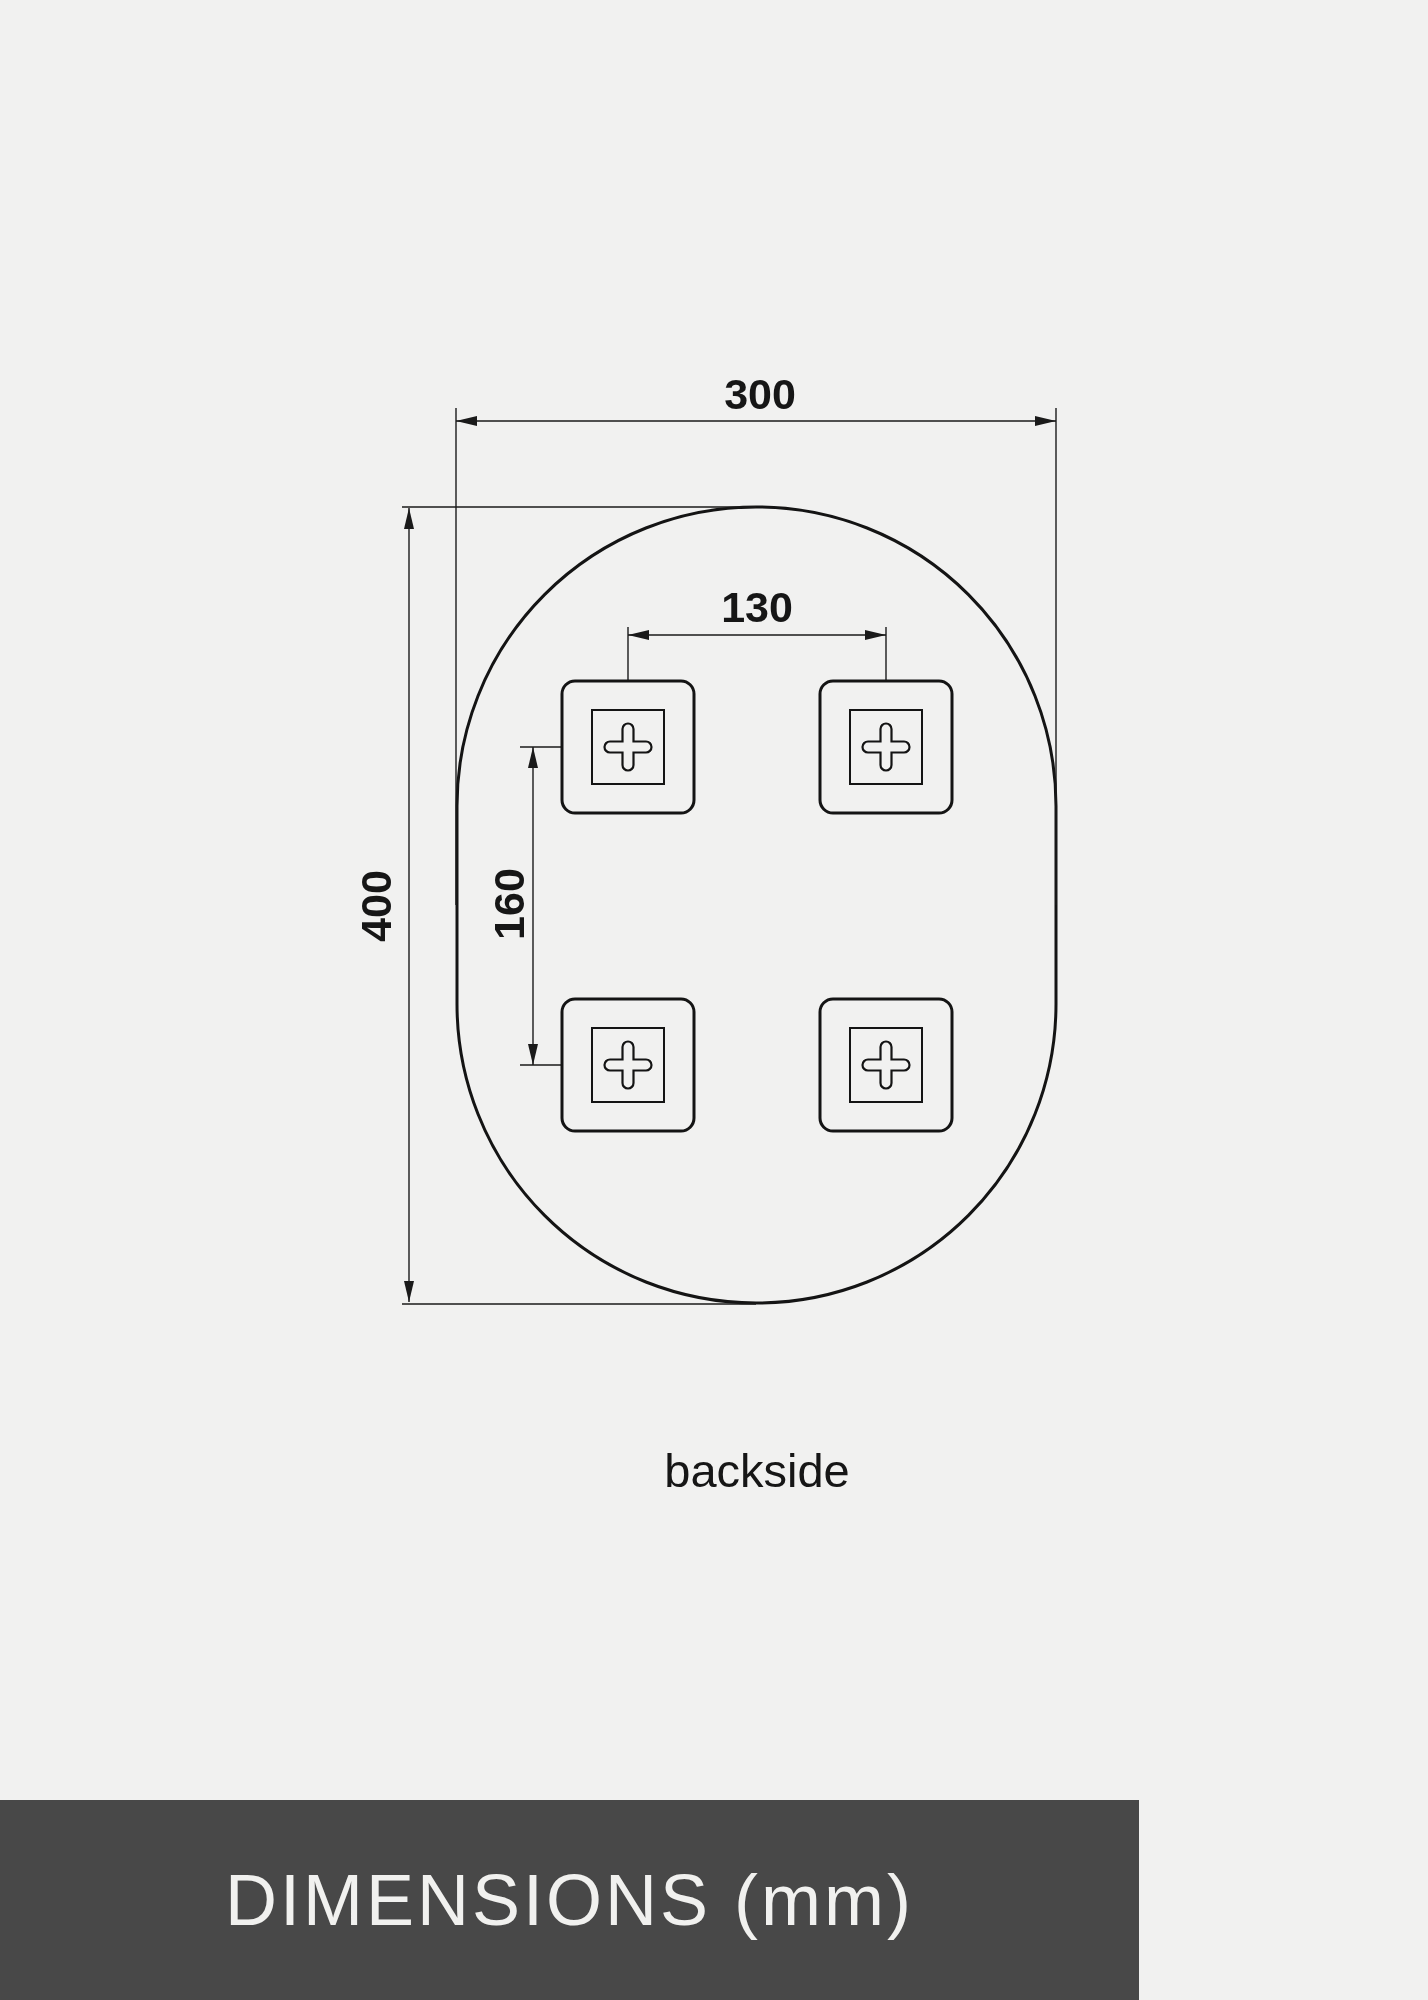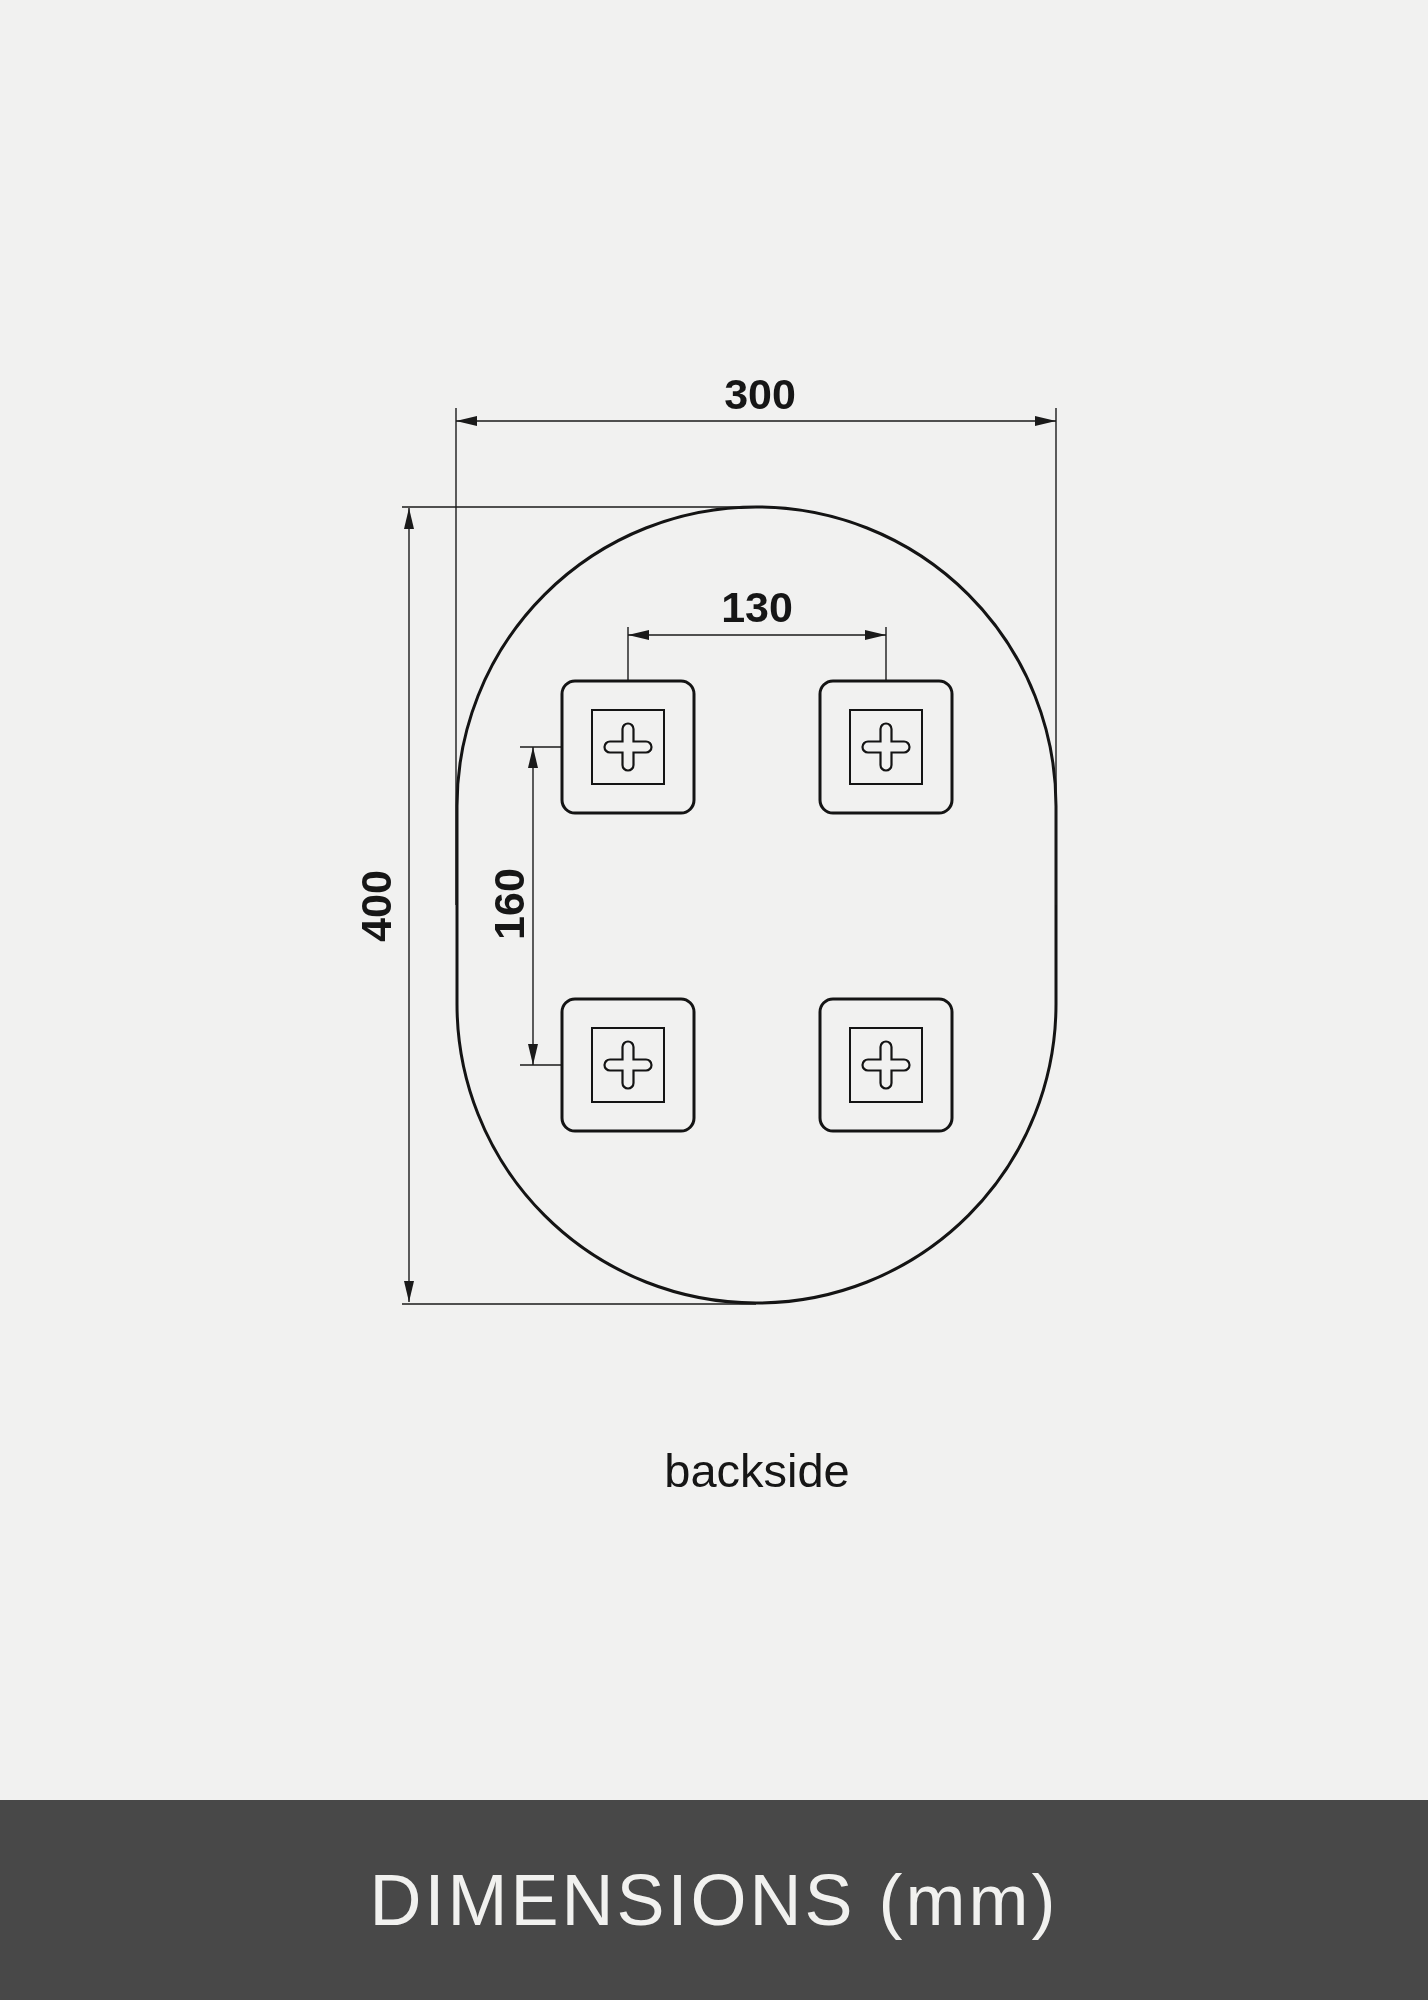--- a/index.html
+++ b/index.html
@@ -15,21 +15,21 @@
     font-size:43px;font-weight:700;fill:#161616;
   }
   .view-label{
     font-family:"Liberation Sans", sans-serif;
     font-size:47px;font-weight:500;fill:#161616;
   }
   .thin{stroke:#1a1a1a;stroke-width:1.4;fill:none;}
   .thick{stroke:#141414;stroke-width:3;fill:none;}
   .arrow{fill:#1a1a1a;stroke:none;}
   .footer{
-    position:absolute;left:0;top:1800px;width:1428px;height:200px;
+    position:absolute;left:0;top:1800px;width:1139px;height:200px;
     background:#484848;
     display:flex;align-items:center;justify-content:center;
   }
   .footer-title{
     color:#f1f1ef;font-size:72px;font-weight:400;letter-spacing:3px;
     font-family:"Liberation Sans", sans-serif;
   }
 </style>
 </head>
 <body>

